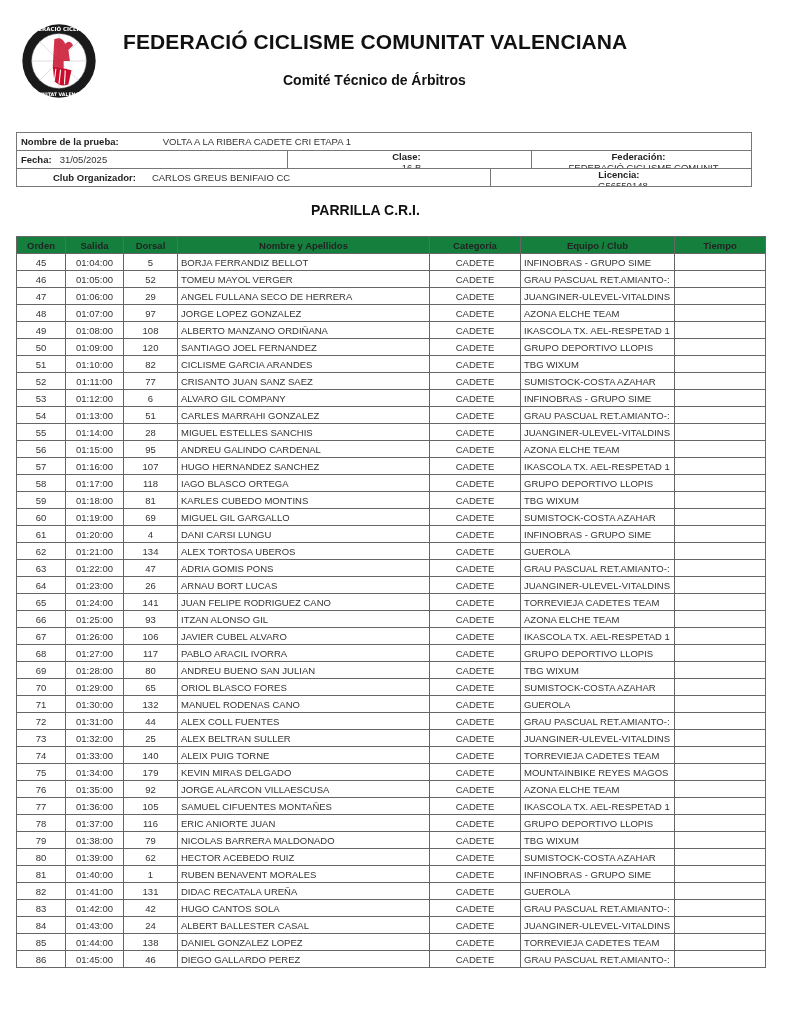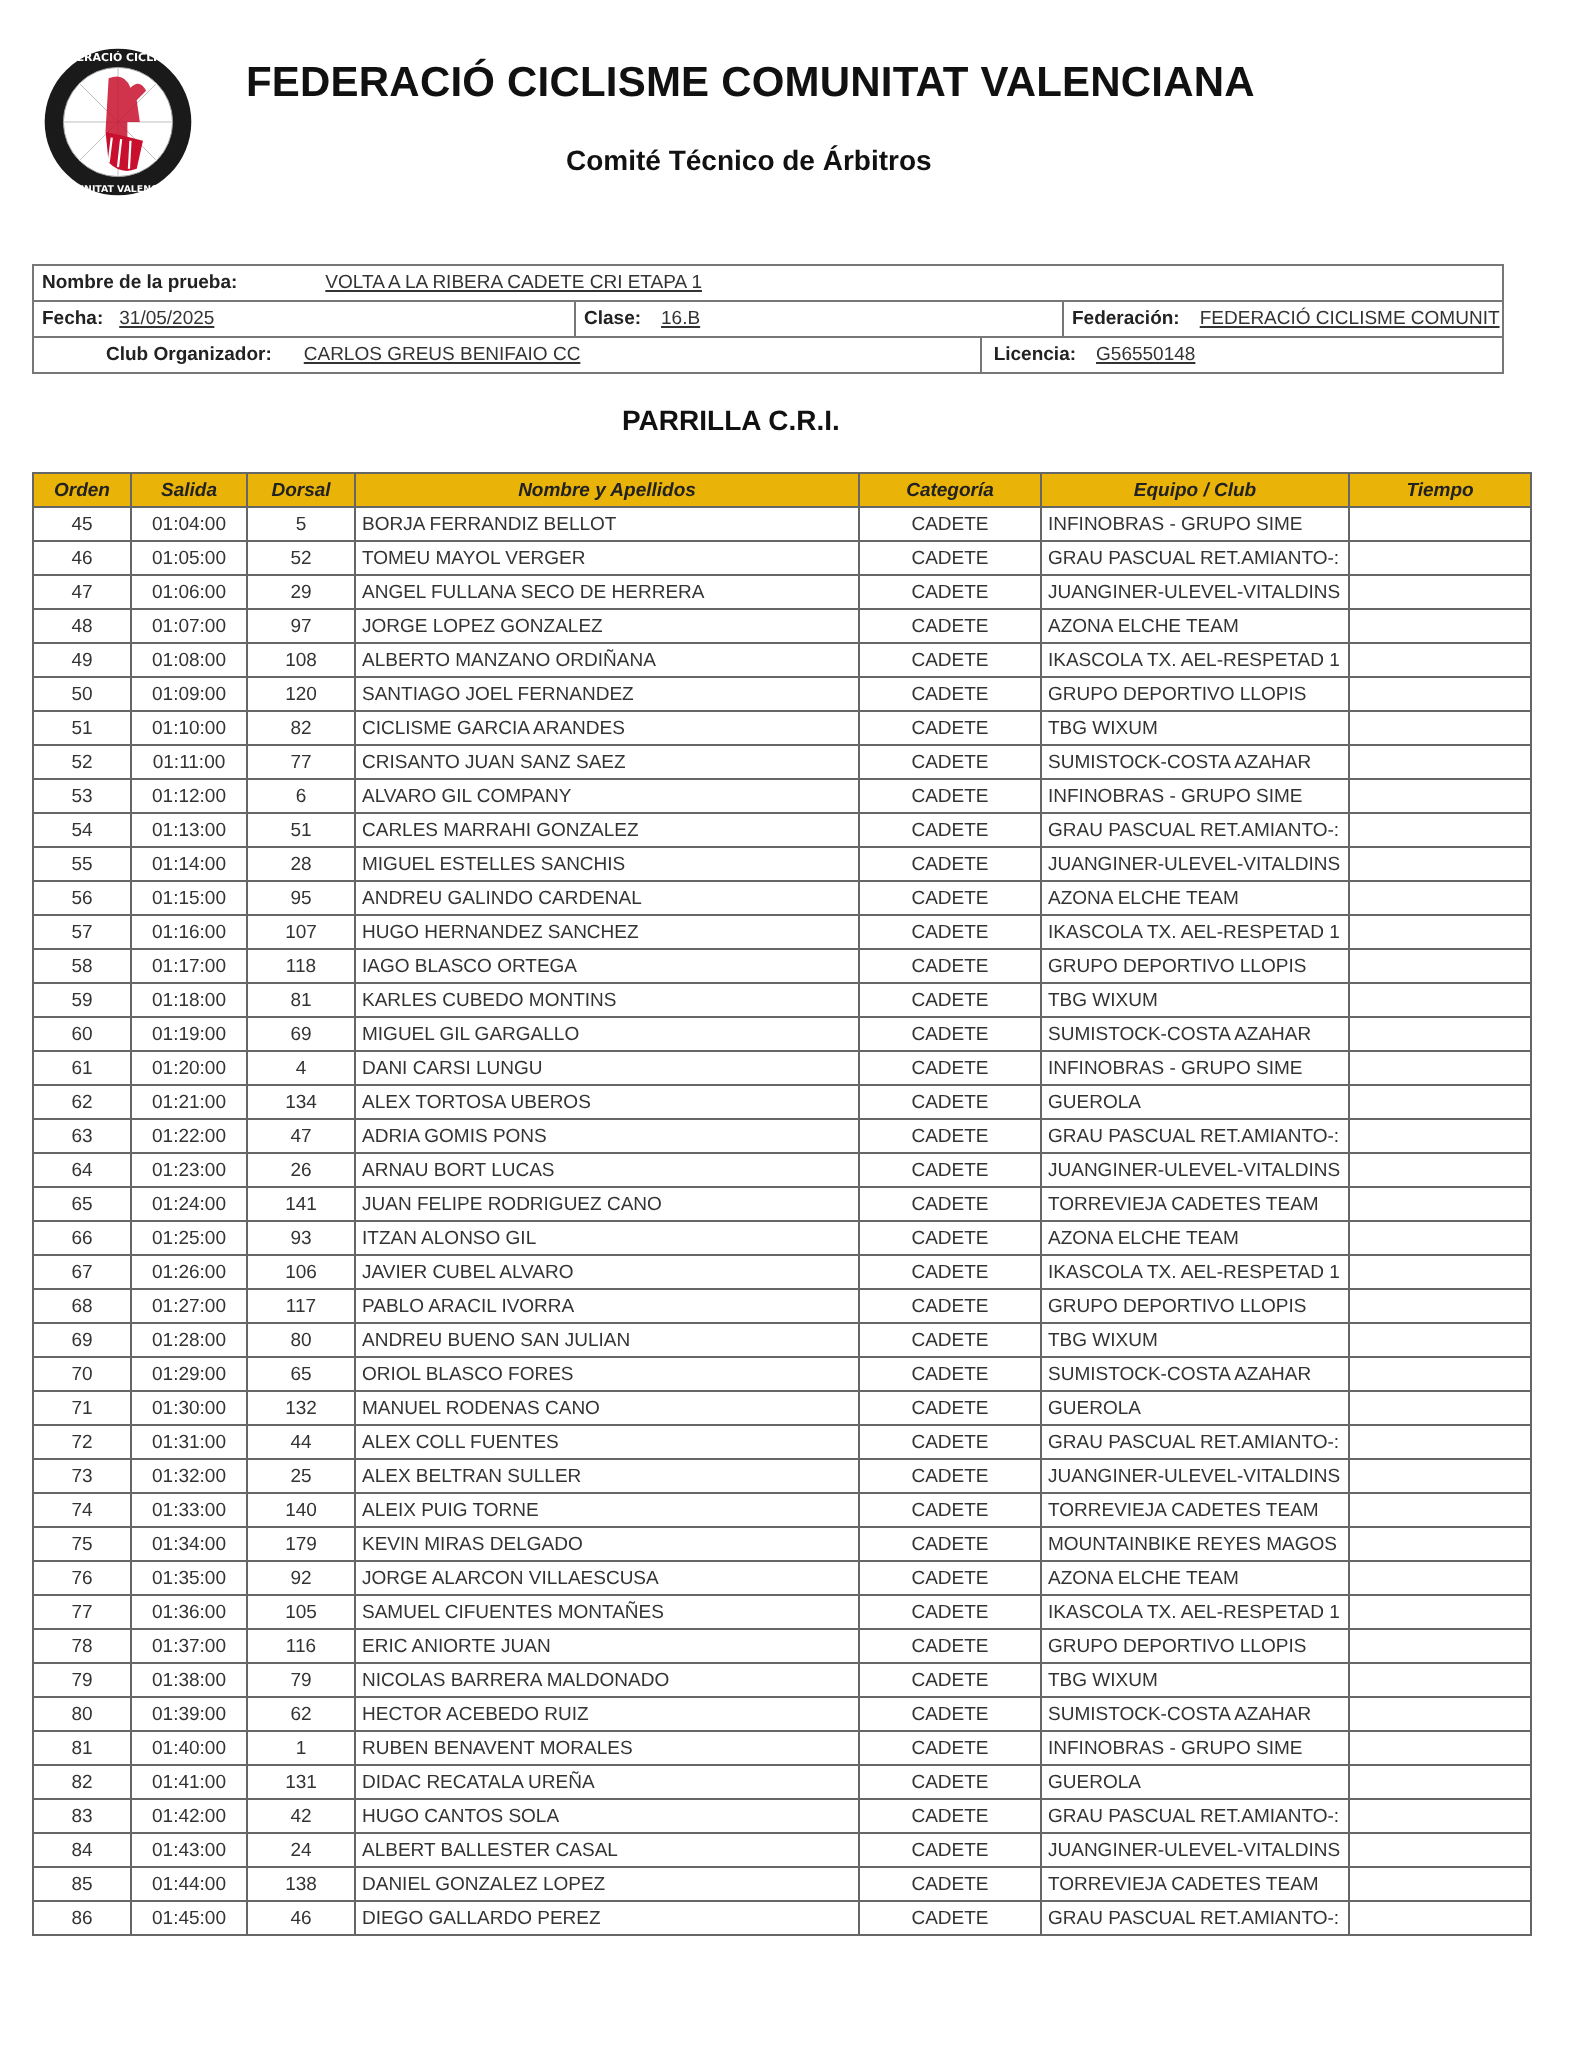--- a/index.html
+++ b/index.html
@@ -7,29 +7,29 @@
   .logo { position:absolute; left:20px; top:22px; width:78px; height:78px; }
   .title { position:absolute; left:123px; top:30px; font-size:21px; font-weight:bold; color:#111; letter-spacing:0.1px; white-space:nowrap; }
   .subtitle { position:absolute; left:0; width:796px; top:72px; text-align:center; font-size:14px; font-weight:bold; color:#111; padding-left:8px; box-sizing:border-box;}
   .subtitle span{ position:absolute; left:283px; }
 
   .info { position:absolute; left:16px; top:132px; width:734px; border:1px solid #777; border-collapse:collapse; font-size:9.5px; }
   .info .row { display:flex; height:17px; border-bottom:1px solid #777; align-items:center; }
   .info .row:last-child { border-bottom:none; }
   .info .cell { height:17px; display:flex; align-items:center; box-sizing:border-box; padding-left:4px; white-space:nowrap; overflow:hidden; }
   .info .lbl { font-weight:bold; color:#222; margin-right:10px; }
-  .info .val { color:#333;text-decoration:underline; }
-  .bl { border-left:1px solid #777; }
+  .info .val { color:#333; }
+  .bl { border-left:1px solid #777;flex-direction:column; }
 
   .section-title { position:absolute; left:0; width:796px; top:202px; text-align:center; font-size:14px; font-weight:bold; text-decoration:underline; color:#111; }
   .section-title span{ position:absolute; left:311px; }
 
   table.grid { position:absolute; left:16px; top:236px; border-collapse:collapse; font-size:9.5px; table-layout:fixed; }
   table.grid th, table.grid td { border:1px solid #666; height:16px; padding:0; white-space:nowrap; overflow:hidden; }
-  table.grid th { background:#eab308; font-weight:bold; font-size:9.5px; color:#222; height:16px;font-style:italic; }
+  table.grid th { background:#15803d; font-weight:bold; font-size:9.5px; color:#222; height:16px; }
   table.grid td { color:#333; text-align:center; }
   table.grid td.name, table.grid td.team { text-align:left; padding-left:3px; }
 </style>
 </head>
 <body>
 
 <svg class="logo" viewBox="0 0 100 100">
   <circle cx="50" cy="50" r="47" fill="#1a1a1a"></circle>
   <circle cx="50" cy="50" r="35" fill="#ffffff"></circle>
   <circle cx="50" cy="50" r="35" fill="none" stroke="#999" stroke-width="0.6"></circle>

